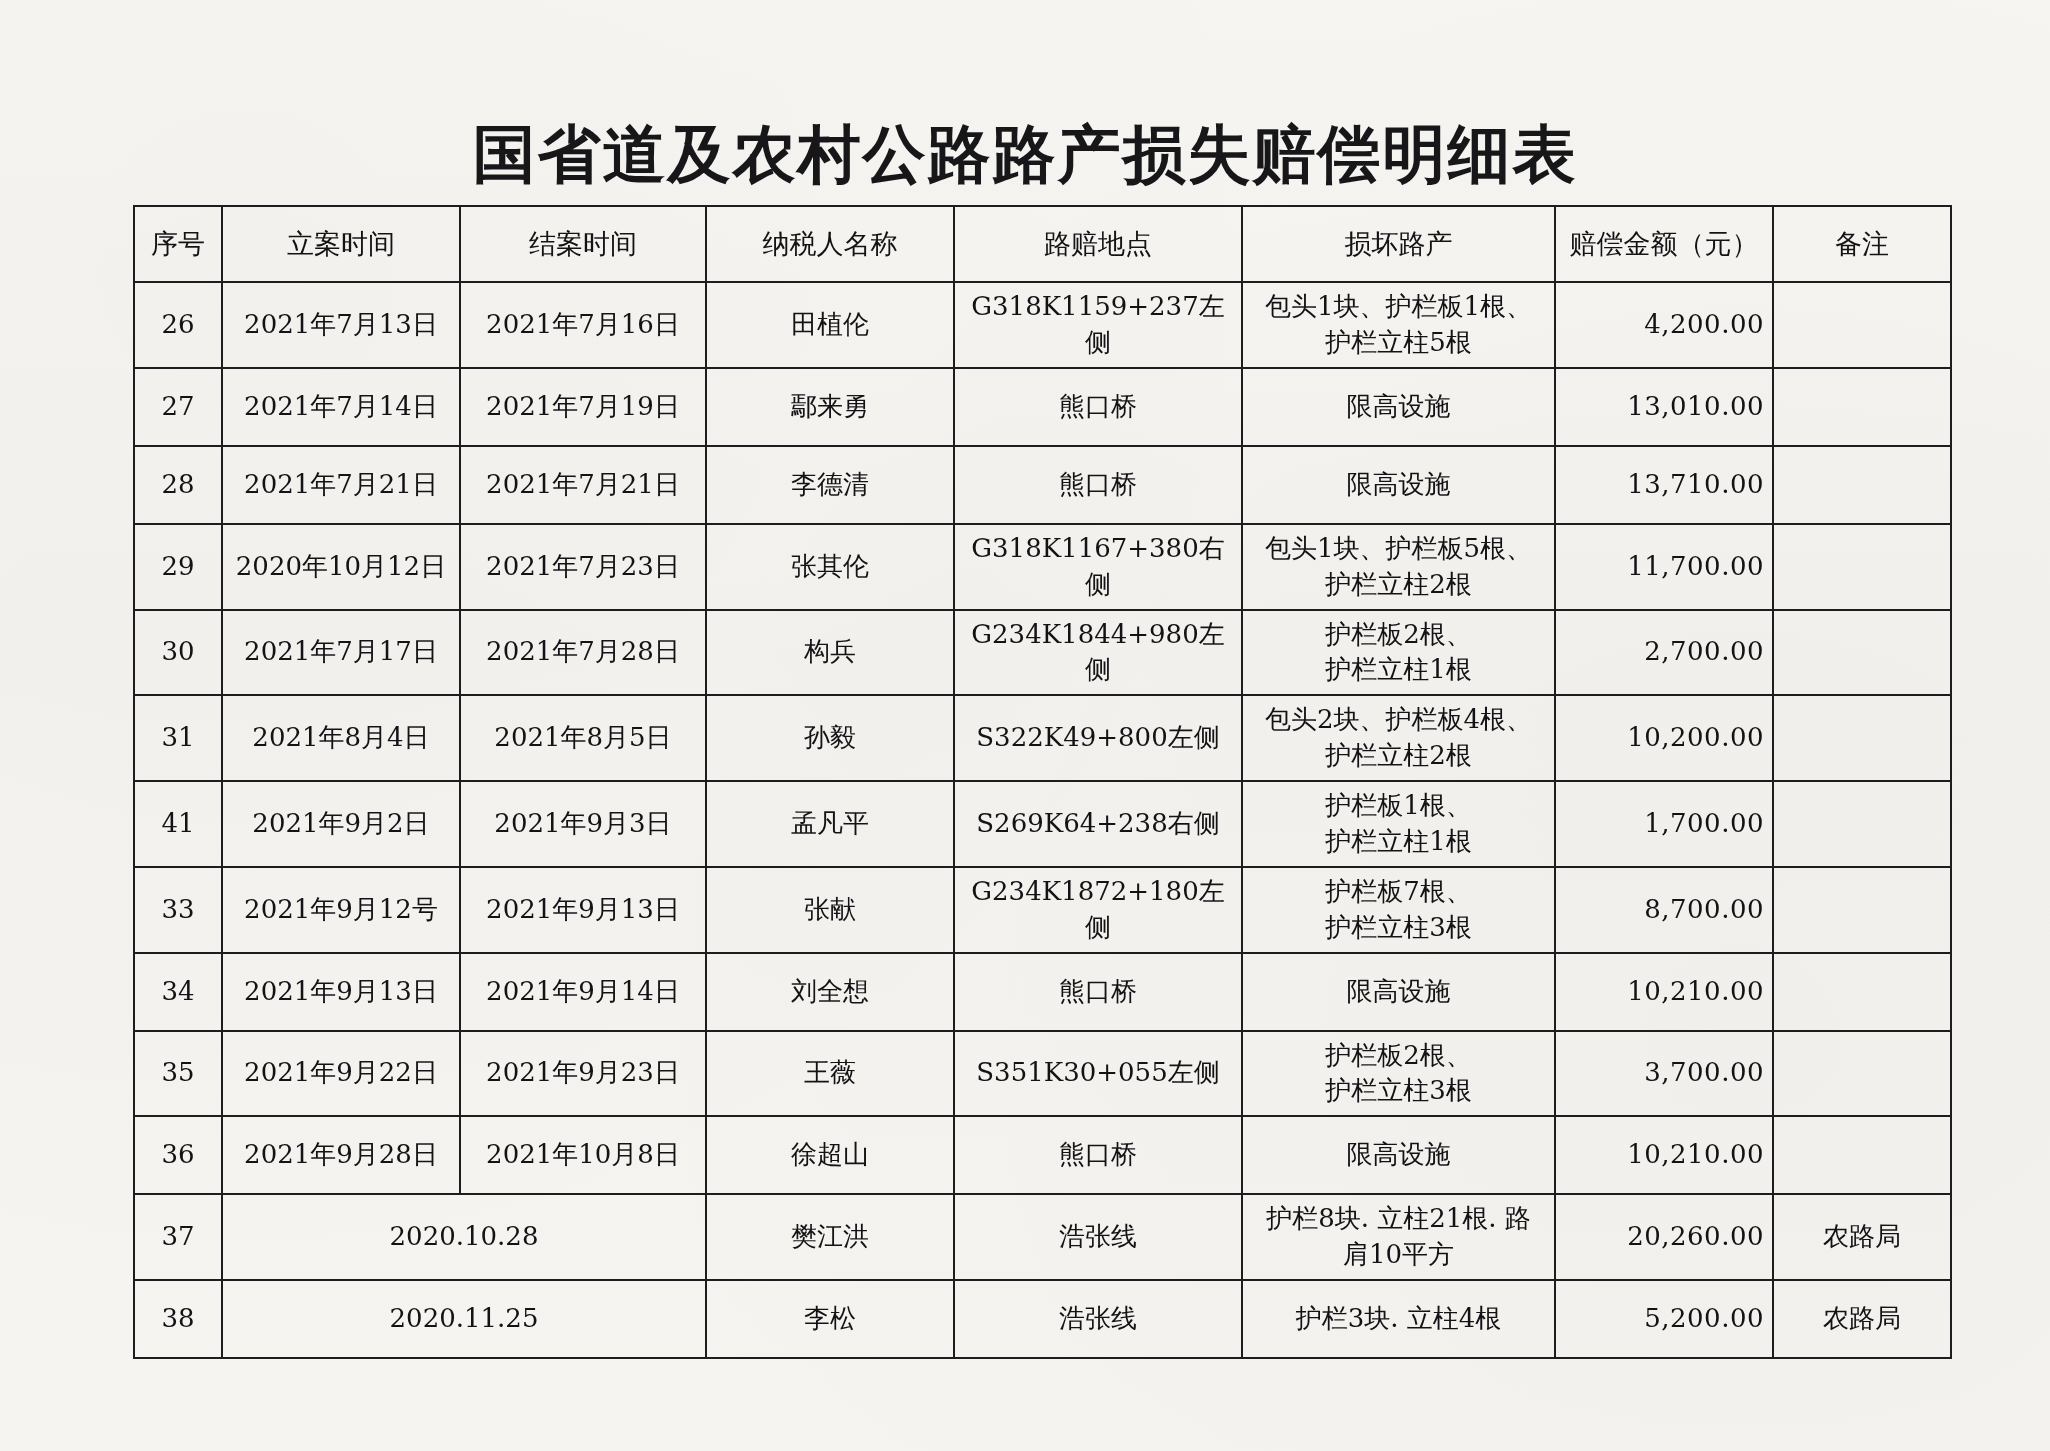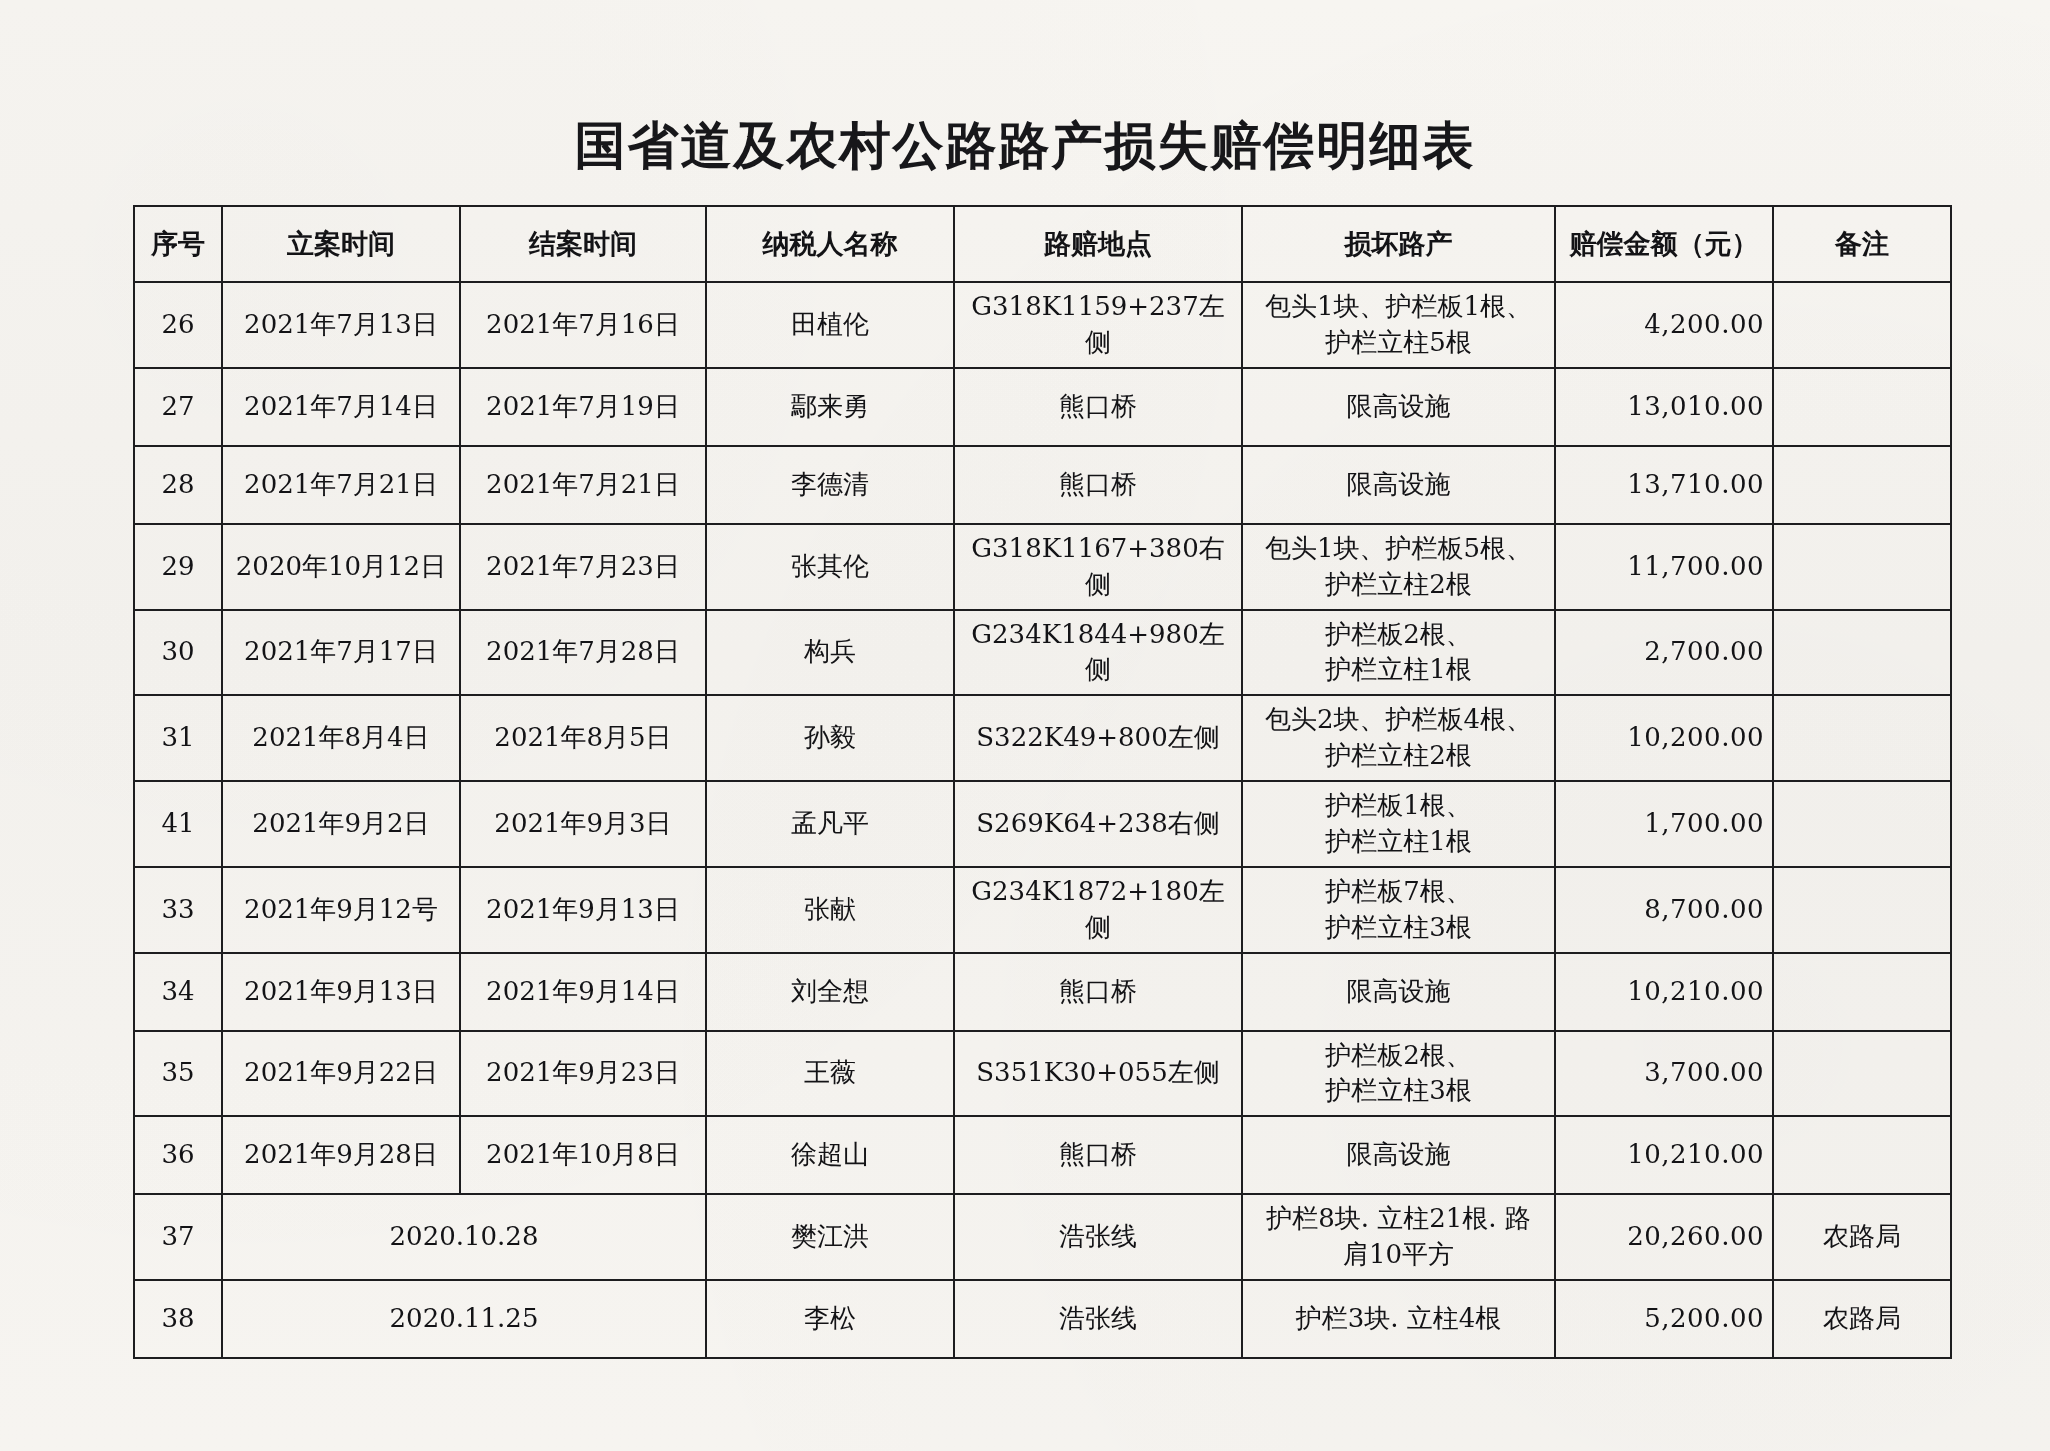--- a/index.html
+++ b/index.html
@@ -31,21 +31,21 @@
     pointer-events: none;
   }
   .doc-title {
     position: absolute;
     top: 112px;
     left: 0;
     width: 2050px;
     text-align: center;
     font-family: "DejaVu Serif", "Liberation Serif", serif;
     font-weight: bold;
-    font-size: 51px;
+    font-size: 63px;
     letter-spacing: 2px;
     color: #17171a;
   }
   .table-wrap {
     position: absolute;
     left: 133px;
     top: 205px;
     width: 1795px;
   }
   table.detail {
@@ -57,21 +57,21 @@
   table.detail th, table.detail td {
     border: 2px solid #1d1d1f;
     font-family: "DejaVu Serif", "Liberation Serif", serif;
     font-size: 26px;
     color: #131316;
     padding: 6px 8px;
     vertical-align: middle;
     line-height: 1.38;
   }
   table.detail th {
-    font-weight: bold;
+    font-weight: normal;
     text-align: center;
     height: 62px;
     font-size: 27px;
   }
   td.c-idx   { width: 70px;  text-align: center; }
   td.c-open  { width: 220px; text-align: center; }
   td.c-close { width: 228px; text-align: center; }
   td.c-name  { width: 230px; text-align: center; }
   td.c-place { width: 270px; text-align: center; }
   td.c-dmg   { width: 295px; text-align: center; padding-left: 12px; }

